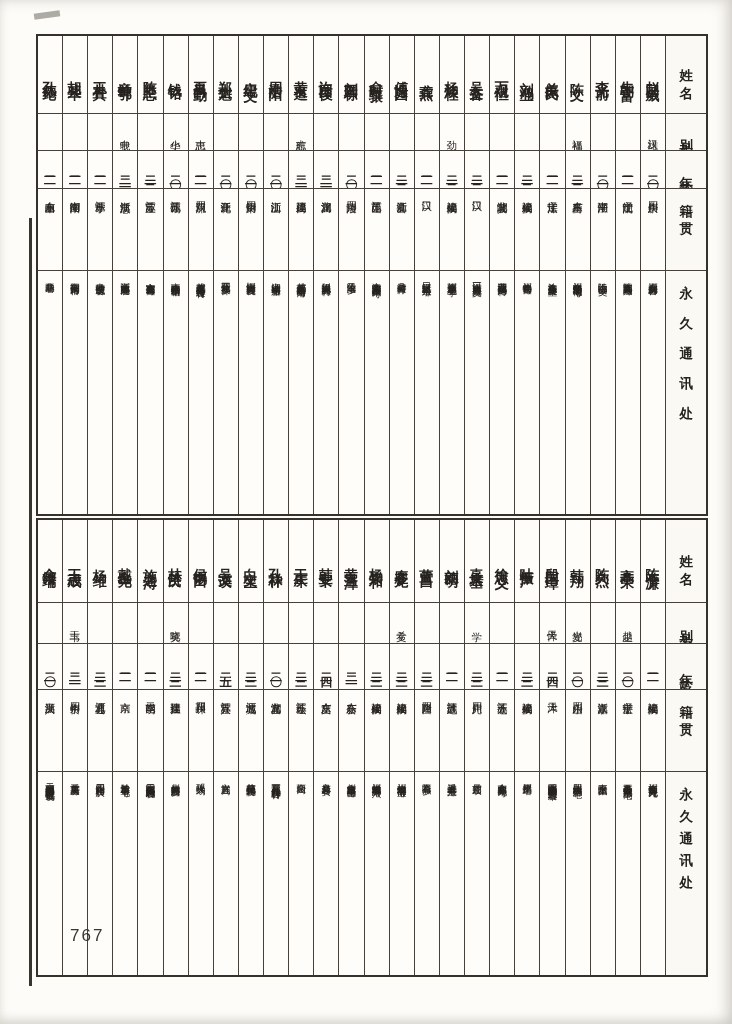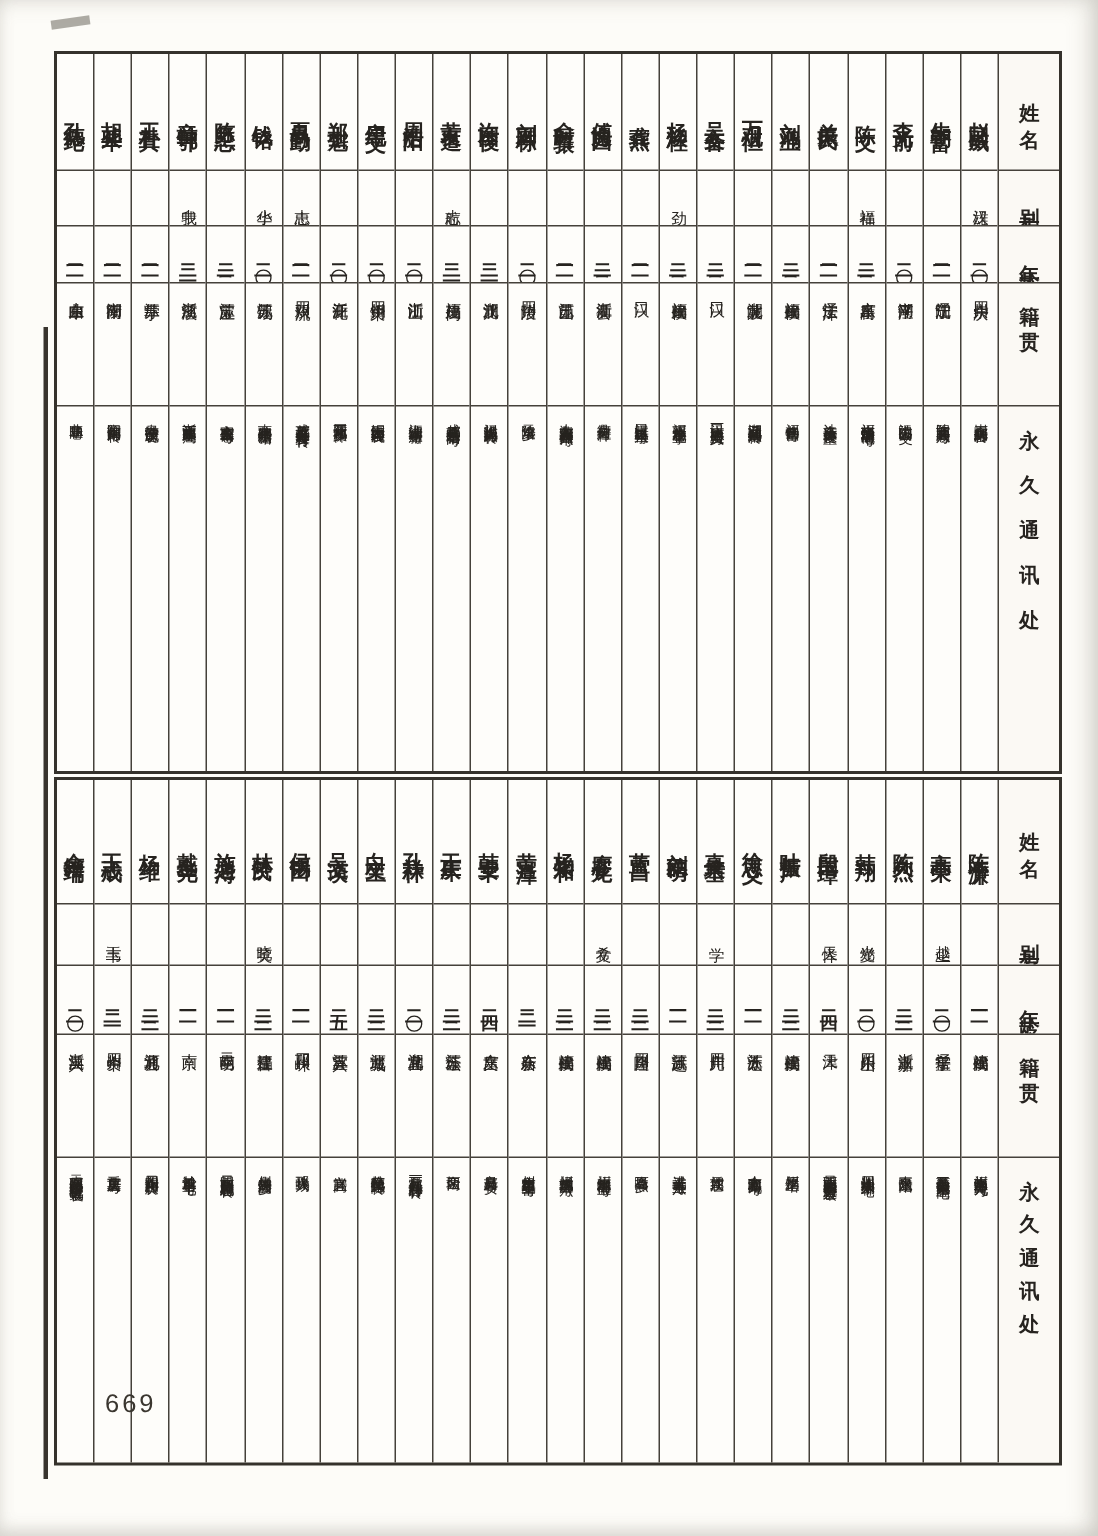--- a/index.html
+++ b/index.html
@@ -931,14 +931,14 @@
         </div>
         <div class="cell native">
           <span class="vt">浙江吴兴</span>
         </div>
         <div class="cell address">
           <span class="vt">云南昆明绥靖路中华重沿机社金襄七收</span>
         </div>
       </div>
     </div>
 
-  <div class="page-number">669</div>
+  <div class="page-number">767</div>
 </div>
 
 </body></html>

